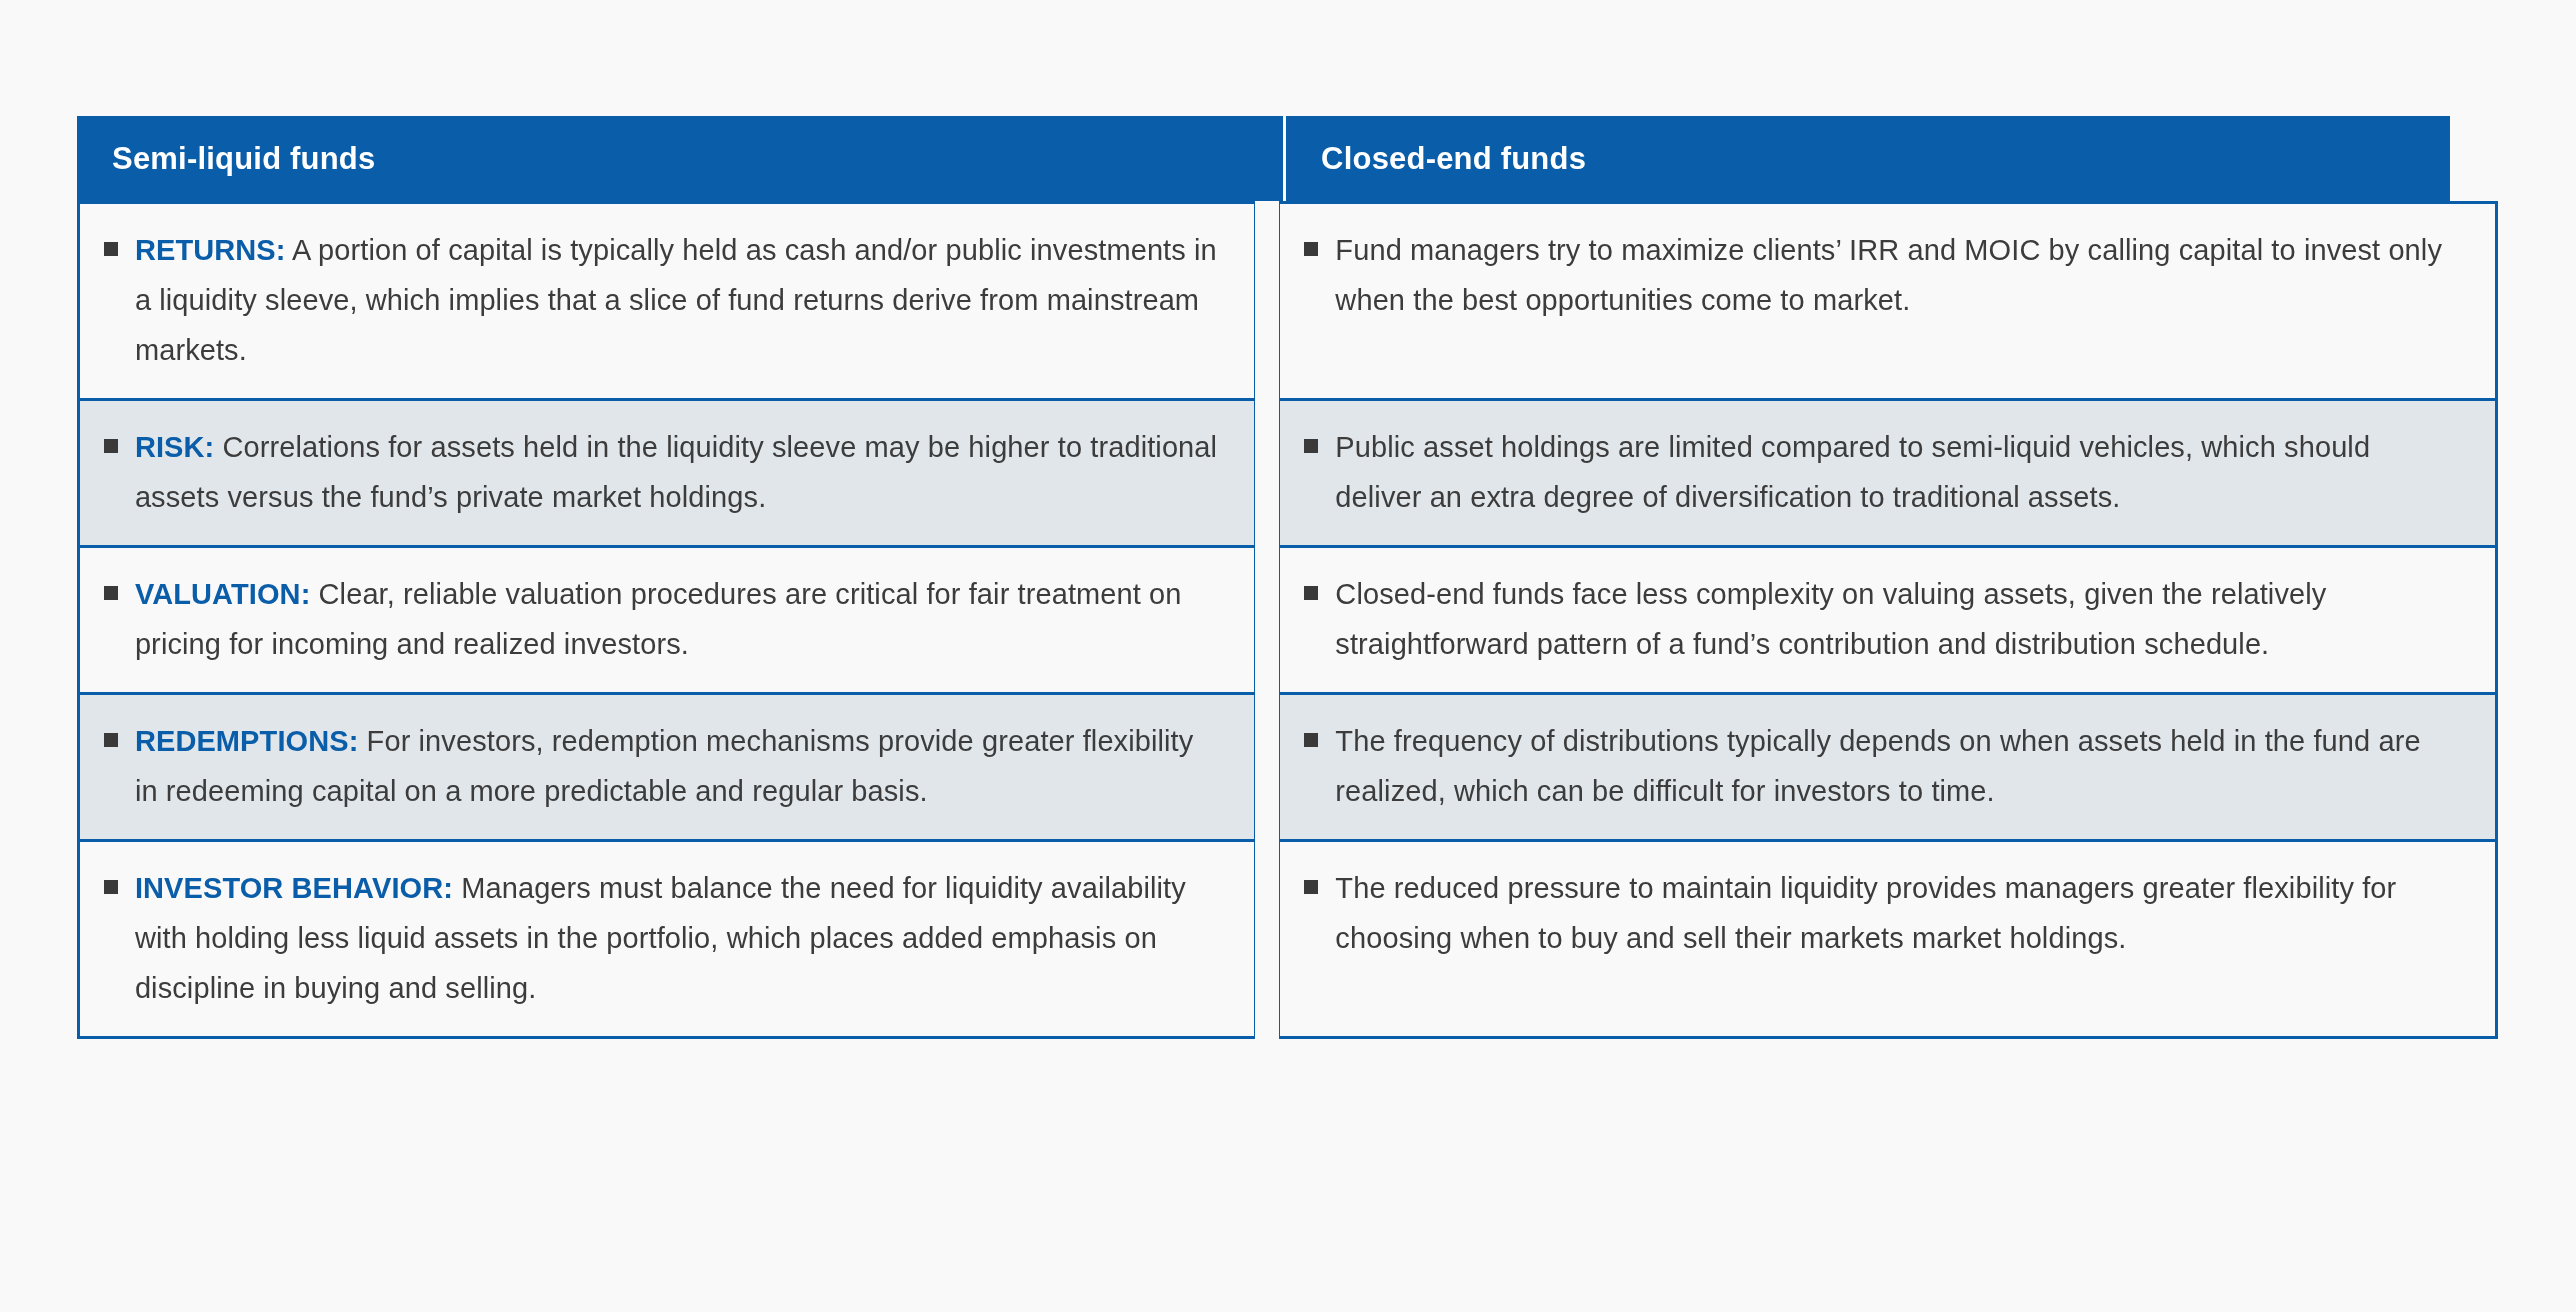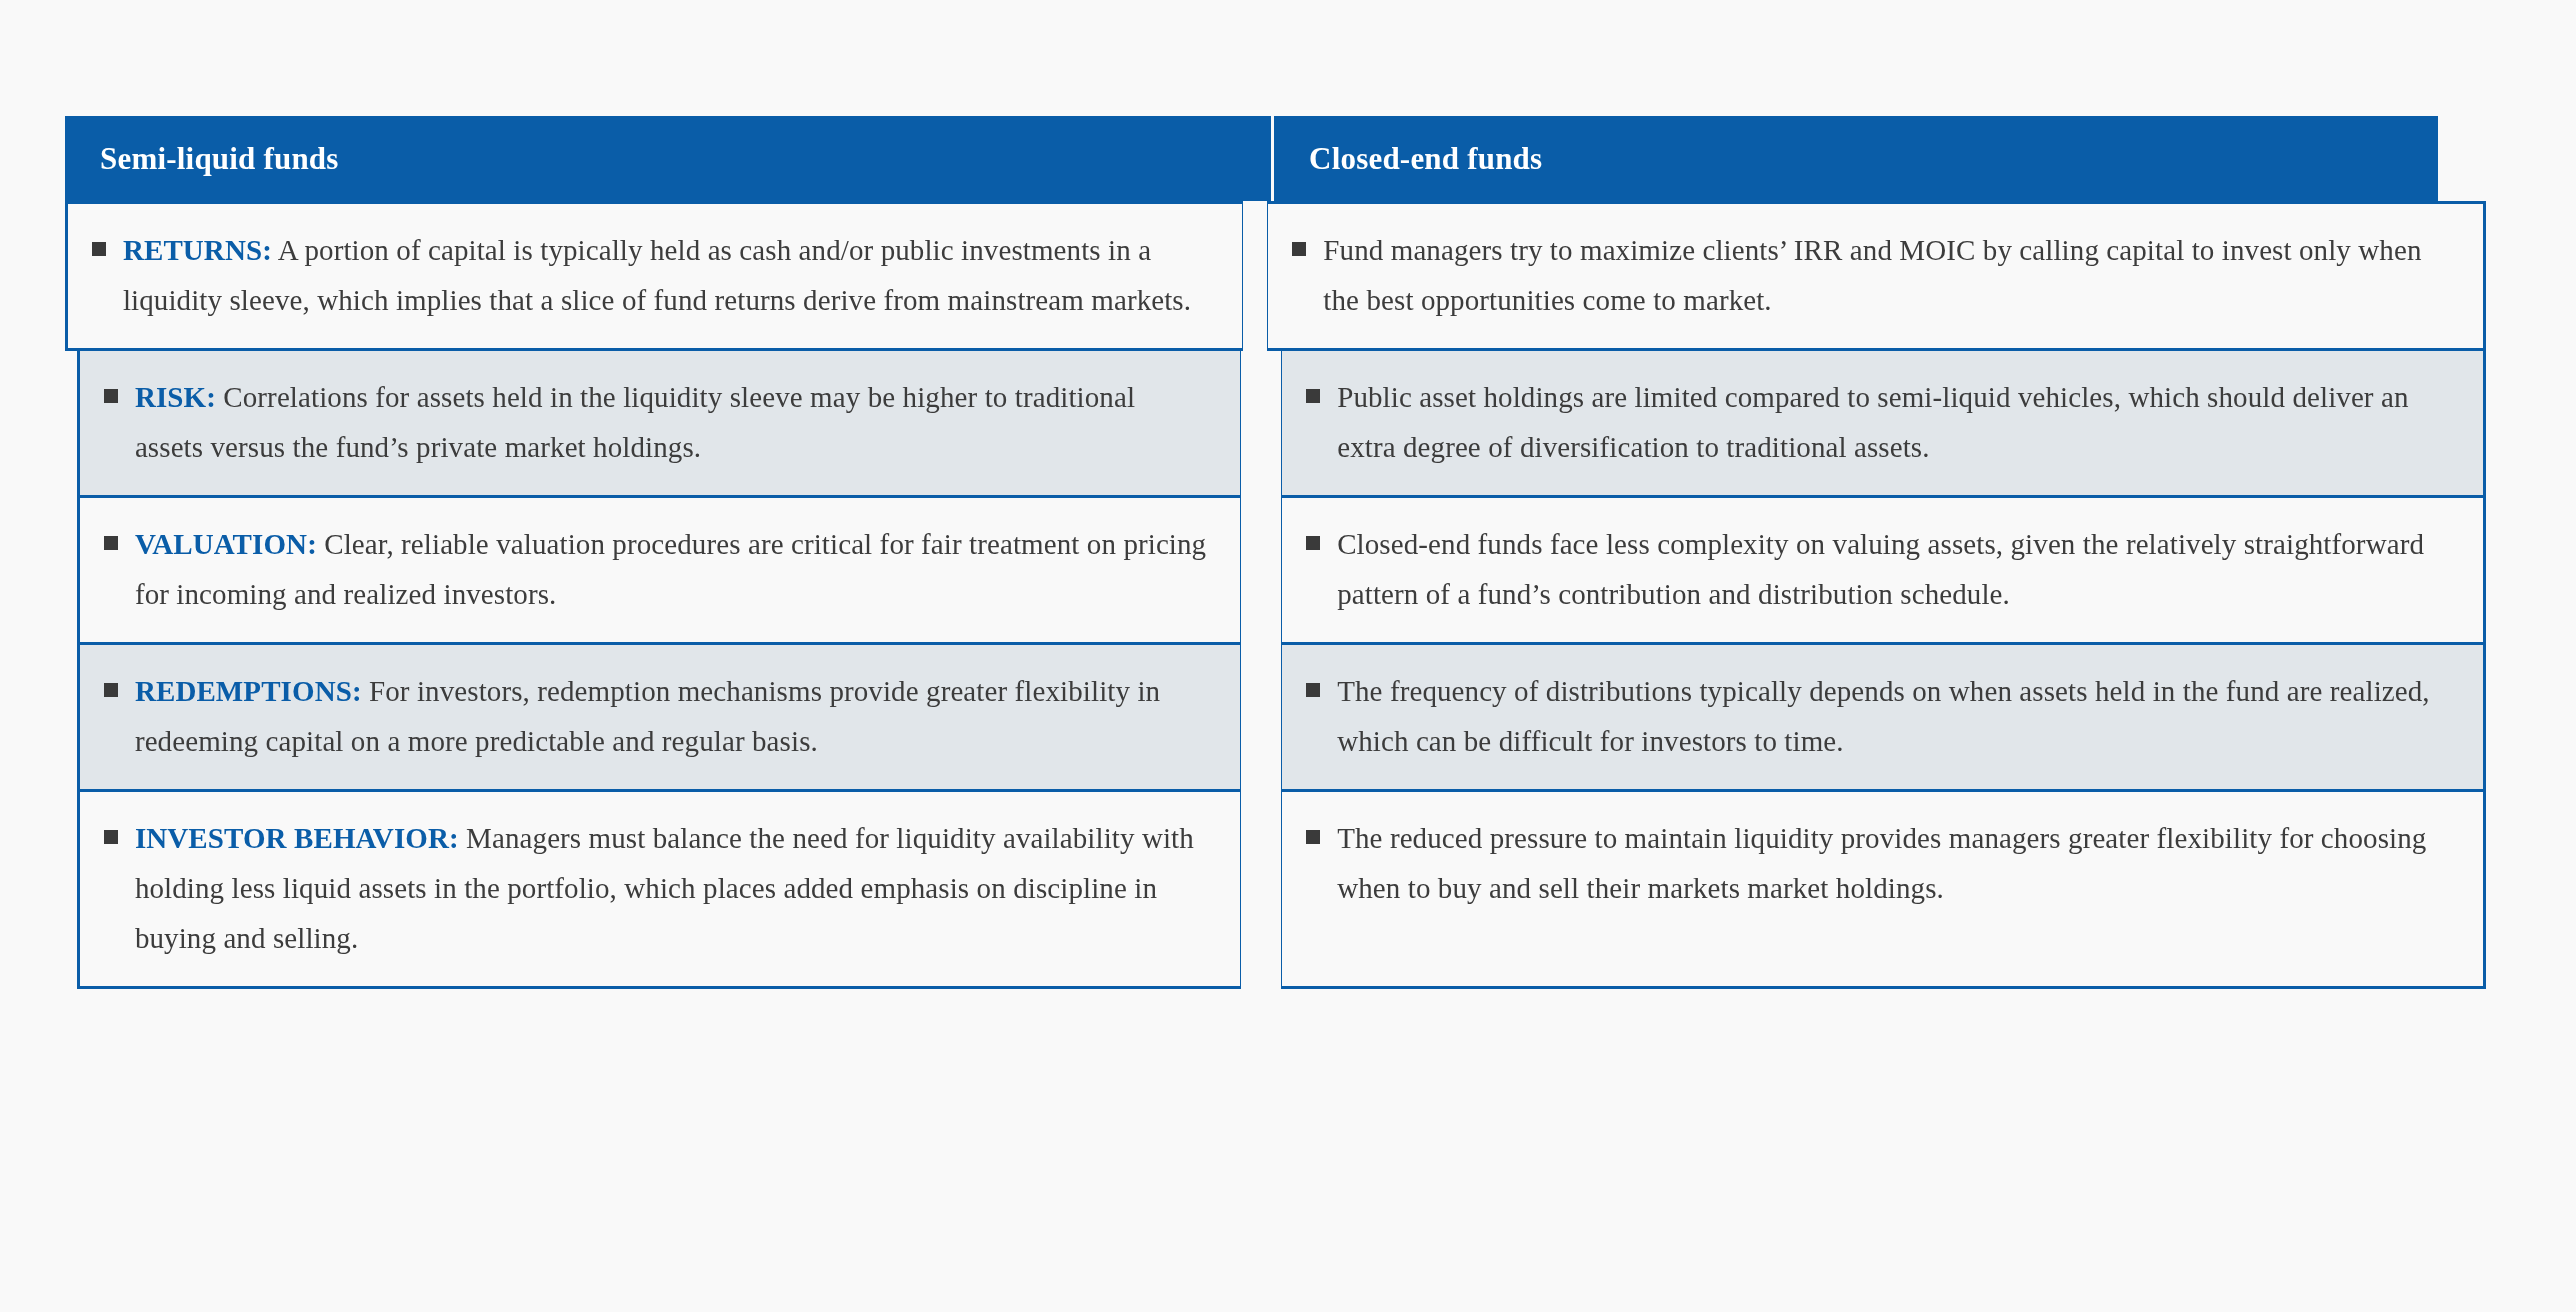--- a/index.html
+++ b/index.html
@@ -17,24 +17,23 @@
   .page {
     position: relative;
     width: 2576px;
     height: 1312px;
     background: #f9f9f9;
     box-sizing: border-box;
   }
 
   .table-wrap {
     position: absolute;
-    left: 65px;
+    left: 77px;
     top: 116px;
     width: 2421px;
-    font-family: Liberation Serif, serif;
   }
 
   
   .thead {
     display: flex;
     width: 100%;
     height: 85px;
   }
   .th {
     background: #0a5da8;
@@ -64,21 +63,21 @@
     padding: 20.5px 33px 23.6px 23.6px;
     display: block;
   }
   .td-left  { width: 1206px; border-right-width: 1.6px; }
   .td-right { width: 1248px; border-left-width: 1.6px; margin-left: -3.1px; }
 
   .trow.plain .td  { background: #f9f9f9; }
   .trow.shade .td  { background: #e1e6ea; }
 
   
-  .trow + .trow .td { border-top-width: 0; margin-left: 12px; }
+  .trow + .trow .td { border-top-width: 0; }
 
   
   .bullet-item {
     display: flex;
     align-items: flex-start;
   }
   .bullet {
     flex: 0 0 auto;
     width: 14px;
     height: 14px;

